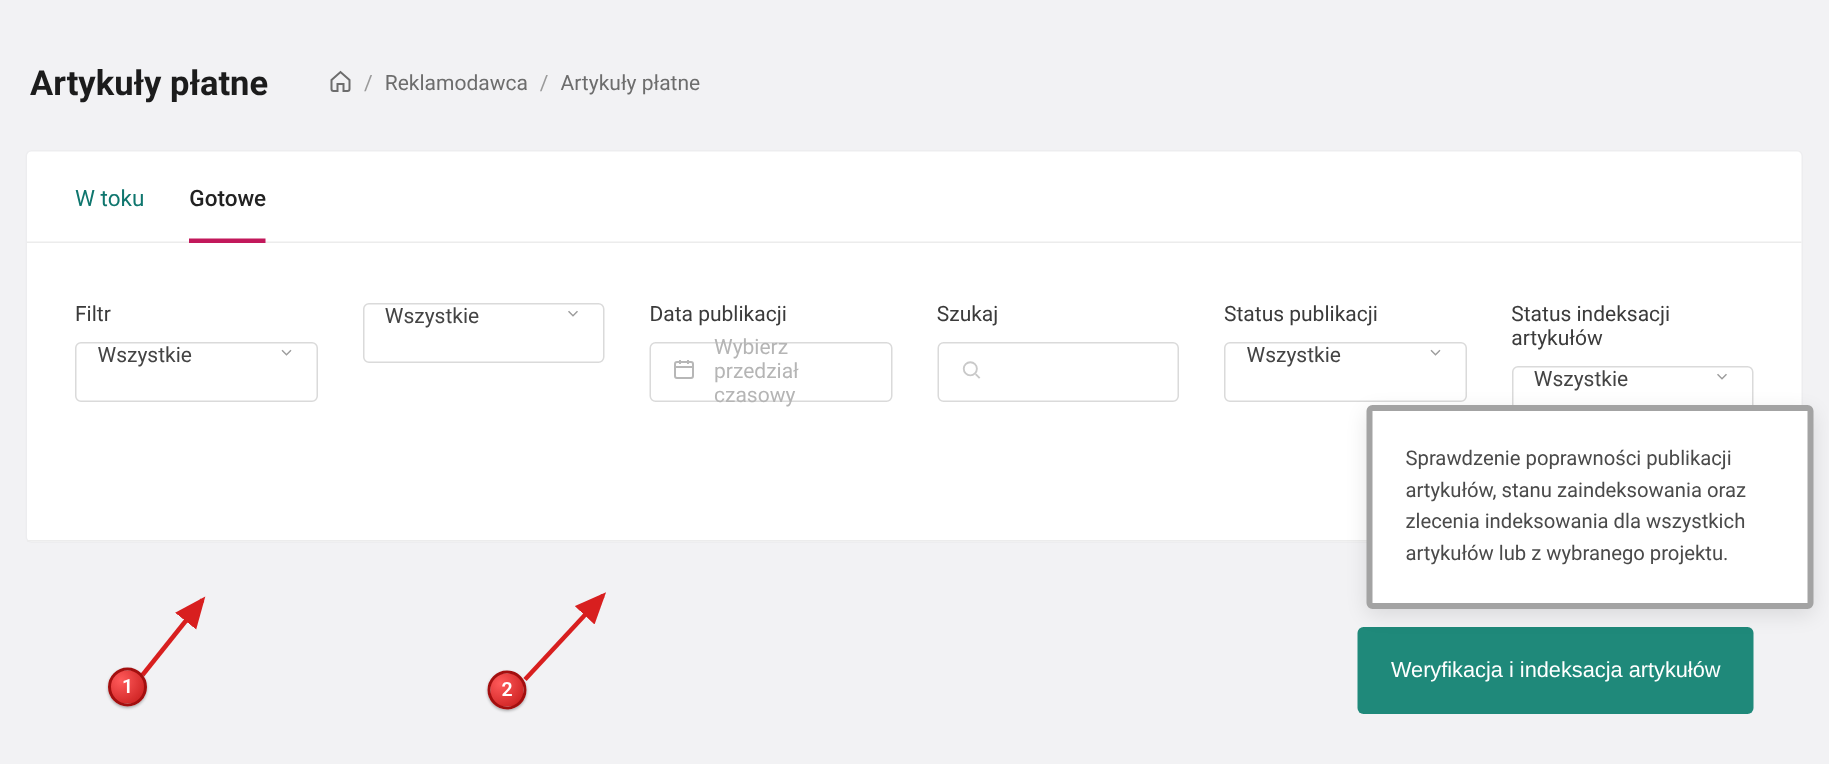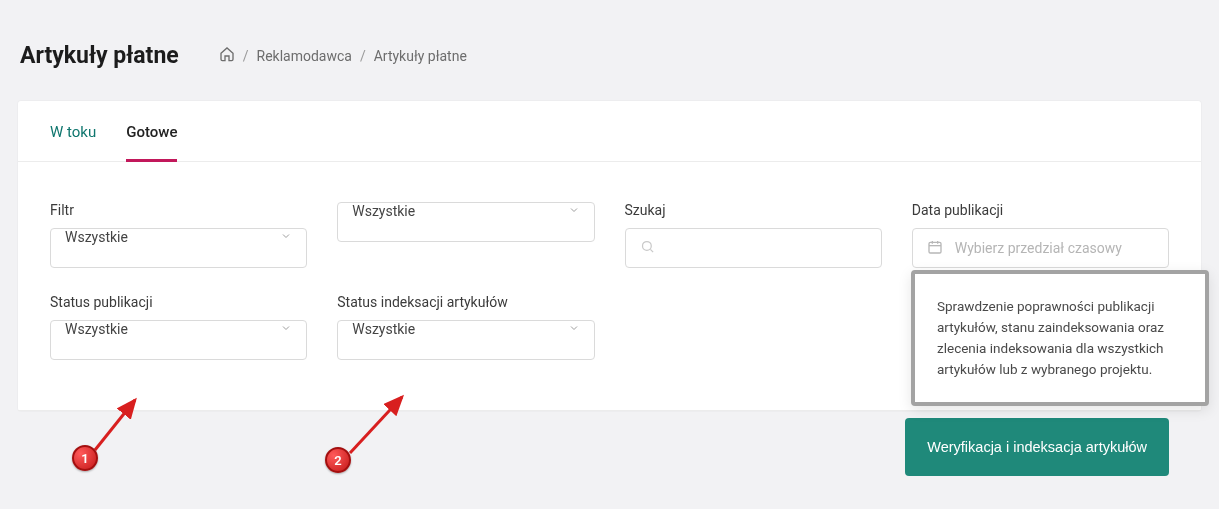--- a/index.html
+++ b/index.html
@@ -60,21 +60,21 @@
   .tab.active::after {
     content: "";
     position: absolute;
     left: 0; right: 0; bottom: -1px;
     height: 3px;
     background: #c2185b;
   }
   .filters {
     padding: 40px 32px 0 32px;
     display: grid;
-    grid-template-columns: repeat(4, 1fr);
+    grid-template-columns: repeat(6, 1fr);
     gap: 26px 30px;
     position: relative;
     border-bottom: 1px solid #ececec;
     padding-bottom: 50px;
   }
   .field {
     display: flex;
     flex-direction: column;
   }
   .field-label {
@@ -221,43 +221,43 @@
         <span>Wszystkie</span>
         <span class="chev">
           <svg width="12" height="12" viewBox="0 0 24 24" fill="none" stroke="currentColor" stroke-width="2">
               <polyline points="6 9 12 15 18 9"></polyline>
             </svg>
         </span>
       </div>
     </div>
 
     <div class="field">
-      <div class="field-label">Szukaj</div>
-      <div class="search-box">
-        <span>
-          <svg width="15" height="15" viewBox="0 0 24 24" fill="none" stroke="#c9c9c9" stroke-width="2">
-              <circle cx="11" cy="11" r="7"></circle>
-              <line x1="21" y1="21" x2="16.65" y2="16.65"></line>
-            </svg>
-        </span>
-      </div>
-    </div>
-
-    <div class="field">
       <div class="field-label">Data publikacji</div>
       <div class="date-input">
         <span>
           <svg viewBox="0 0 24 24" fill="none" stroke="currentColor" stroke-width="2">
               <rect x="3" y="5" width="18" height="16" rx="2"></rect>
               <line x1="3" y1="10" x2="21" y2="10"></line>
               <line x1="8" y1="3" x2="8" y2="7"></line>
               <line x1="16" y1="3" x2="16" y2="7"></line>
             </svg>
         </span>
         <span>Wybierz przedział czasowy</span>
+      </div>
+    </div>
+
+    <div class="field">
+      <div class="field-label">Szukaj</div>
+      <div class="search-box">
+        <span>
+          <svg width="15" height="15" viewBox="0 0 24 24" fill="none" stroke="#c9c9c9" stroke-width="2">
+              <circle cx="11" cy="11" r="7"></circle>
+              <line x1="21" y1="21" x2="16.65" y2="16.65"></line>
+            </svg>
+        </span>
       </div>
     </div>
 
     <div class="field">
       <div class="field-label">Status publikacji</div>
       <div class="select">
         <span>Wszystkie</span>
         <span class="chev">
           <svg width="12" height="12" viewBox="0 0 24 24" fill="none" stroke="currentColor" stroke-width="2">
               <polyline points="6 9 12 15 18 9"></polyline>

